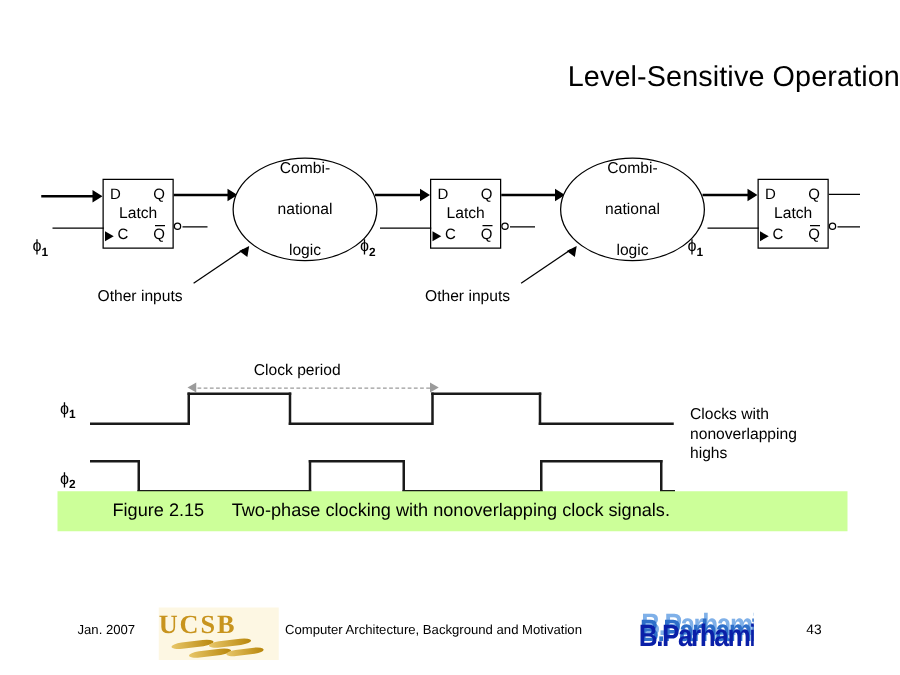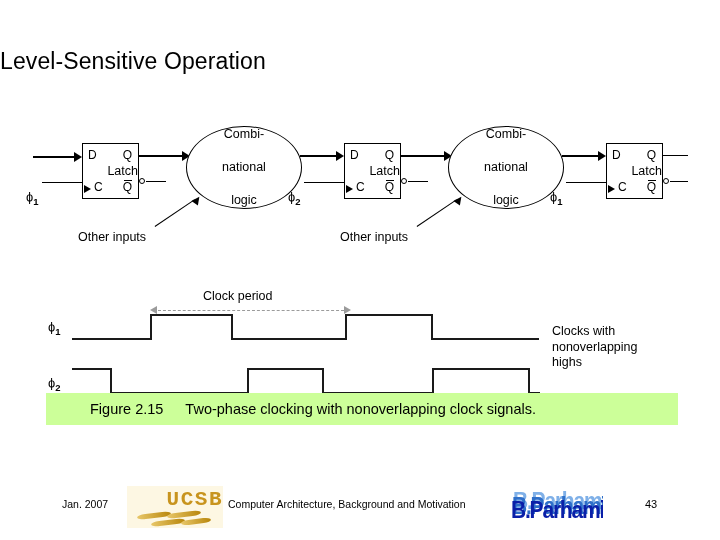--- a/index.html
+++ b/index.html
@@ -15,21 +15,21 @@
     font-family: "Liberation Sans", sans-serif;
     color: #000000;
   }
 
   
   #slide-title {
     position: absolute;
     left: 0;
     top: 48px;
     width: 720px;
-    text-align: left;
+    text-align: right;
     font-size: 23px;
     font-weight: 400;
     letter-spacing: 0.1px;
     color: #000;
     white-space: nowrap;
   }
 
   
   #figure-area {
     position: absolute;
@@ -53,21 +53,21 @@
   }
   .pin-d  { left: 5px;  top: 5px; }
   .pin-q  { right: 6px; top: 5px; }
   .pin-c  { left: 11px; bottom: 5px; }
   .pin-qb { right: 6px; bottom: 5px; }
   .latch-word {
     position: absolute;
     left: 0; right: 0;
     top: 50%;
     transform: translateY(-52%);
-    text-align: right;
+    text-align: center;
     font-size: 12.5px;
     line-height: 1;
   }
   .qbar-line {
     position: absolute;
     height: 1.3px;
     background: #000;
   }
   
   .clk-tri {
@@ -254,22 +254,22 @@
   #ucsb-logo {
     position: absolute;
     left: 127px; top: 0px;
     width: 96px; height: 42px;
     background: #fdf7e3;
     overflow: hidden;
   }
   #ucsb-word {
     position: absolute;
     left: 0; right: 0; top: 3px;
-    text-align: right;
-    font-family: Liberation Mono, monospace;
+    text-align: left;
+    font-family: Liberation Serif, serif;
     font-weight: bold;
     font-size: 21px;
     letter-spacing: 1.5px;
     color: #c8941e;
     line-height: 1;
   }
   .ucsb-wave {
     position: absolute;
     height: 5px;
     border-radius: 50%/100%;

